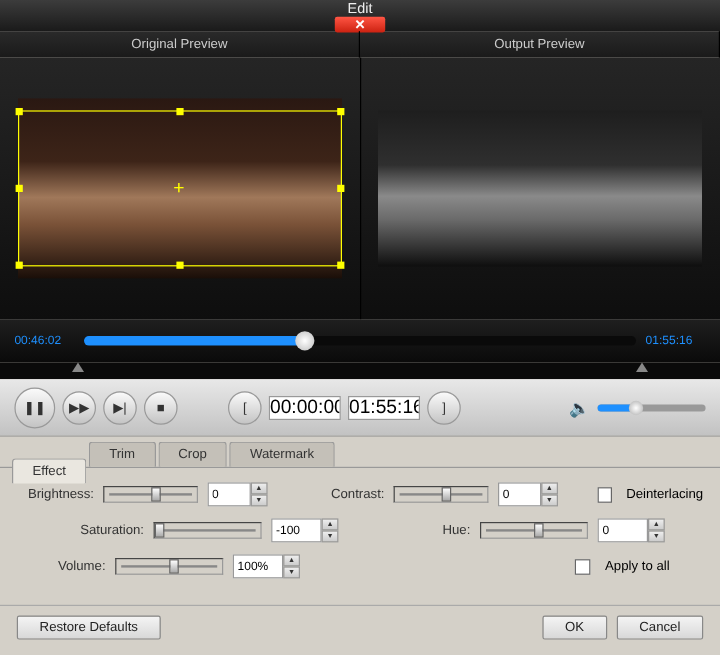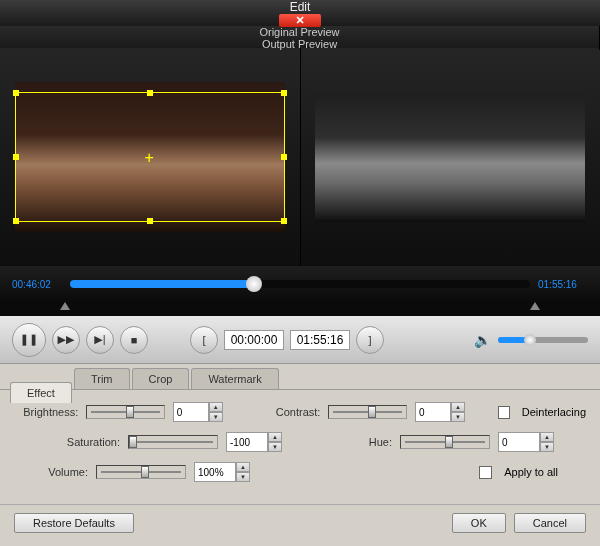--- a/index.html
+++ b/index.html
@@ -5,21 +5,21 @@
 * { box-sizing: border-box; margin: 0; padding: 0; font-family: Tahoma, Arial, sans-serif; font-size: 11px; }
 body { width: 600px; height: 546px; background: #d4d0c8; overflow: hidden; }
 
 
 .titlebar { height: 26px; background: linear-gradient(to bottom, #3c3c3c, #1a1a1a); display: flex; align-items: center; padding: 0 6px; color: #eee; flex-direction: column; }
 .titlebar .icon { width: 14px; height: 14px; background: #888; margin-right: 6px; }
 .titlebar .title { flex: 1; font-size: 12px; }
 .titlebar .close { width: 42px; height: 18px; background: linear-gradient(to bottom, #ff5544, #cc2211); border-radius: 2px; display: flex; align-items: center; justify-content: center; color: #fff; font-weight: bold; cursor: pointer; }
 
 
-.preview-headers { height: 22px; display: flex; background: linear-gradient(to bottom, #2a2a2a, #1a1a1a); color: #ccc; flex-direction: column; }
+.preview-headers { height: 22px; display: flex; background: linear-gradient(to bottom, #2a2a2a, #1a1a1a); color: #ccc; }
 .preview-header { flex: 1; display: flex; align-items: center; justify-content: center; border-right: 1px solid #000; }
 
 
 .preview-area { height: 218px; background: linear-gradient(to bottom, #252525, #0e0e0e); display: flex; }
 .preview-pane { flex: 1; position: relative; display: flex; align-items: center; justify-content: center; border-right: 1px solid #000; }
 .video-frame { width: 270px; height: 150px; position: relative; }
 .crop-box { position: absolute; border: 1px solid #ffff00; }
 .crop-handle { position: absolute; width: 6px; height: 6px; background: #ffff00; }
 .crosshair { position: absolute; color: #ffff00; font-size: 16px; }
 
@@ -29,21 +29,21 @@
 .progress { flex: 1; height: 8px; background: #0a0a0a; border-radius: 4px; position: relative; }
 .progress-fill { position: absolute; left: 0; top: 0; bottom: 0; width: 40%; background: #1e90ff; border-radius: 4px; }
 .progress-thumb { position: absolute; left: 40%; top: -4px; width: 16px; height: 16px; background: radial-gradient(circle, #fff, #bbb); border-radius: 50%; transform: translateX(-50%); }
 .markers-row { height: 14px; background: #0a0a0a; display: flex; justify-content: space-between; padding: 0 60px; }
 .marker { width: 0; height: 0; border-left: 5px solid transparent; border-right: 5px solid transparent; border-bottom: 8px solid #888; }
 
 
 .controls-bar { height: 48px; background: linear-gradient(to bottom, #e8e8e8, #c2c2c2); display: flex; align-items: center; padding: 0 12px; gap: 6px; border-bottom: 1px solid #999; }
 .ctrl-btn { width: 28px; height: 28px; border-radius: 50%; background: linear-gradient(to bottom, #fafafa, #c4c4c4); border: 1px solid #999; display: flex; align-items: center; justify-content: center; cursor: pointer; font-size: 10px; color: #333; }
 .ctrl-btn.big { width: 34px; height: 34px; }
-.time-input { width: 60px; height: 20px; border: 1px solid #999; background: #fff; text-align: center; font-size: 12px; }
+.time-input { width: 60px; height: 20px; border: 1px solid #999; background: #fff; text-align: center; font-size: 16px; }
 .spacer { flex: 1; }
 .vol-slider { width: 90px; height: 6px; background: #999; border-radius: 3px; position: relative; }
 .vol-fill { position: absolute; left: 0; top: 0; bottom: 0; width: 35%; background: #1e90ff; border-radius: 3px; }
 .vol-thumb { position: absolute; left: 35%; top: -3px; width: 12px; height: 12px; background: radial-gradient(circle,#fff,#aaa); border-radius: 50%; transform: translateX(-50%); }
 
 
 .tabs { display: flex; background: #d4d0c8; padding: 4px 10px 0; gap: 2px; border-bottom: 1px solid #999; }
 .tab { padding: 4px 16px; background: #c4c0b8; border: 1px solid #999; border-bottom: none; cursor: pointer; color: #333; border-radius: 3px 3px 0 0; }
 .tab.active { background: #eae7e0; position: relative; top: 14px; }
 

